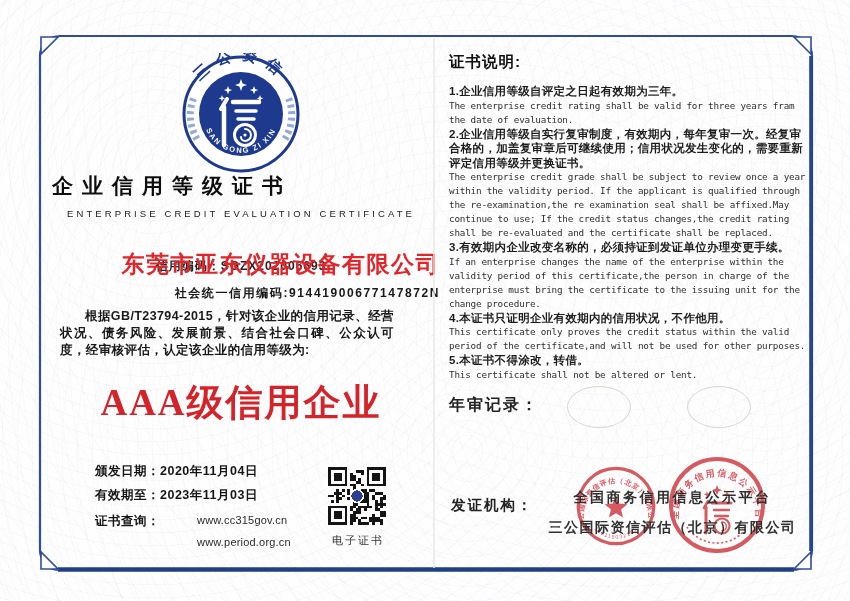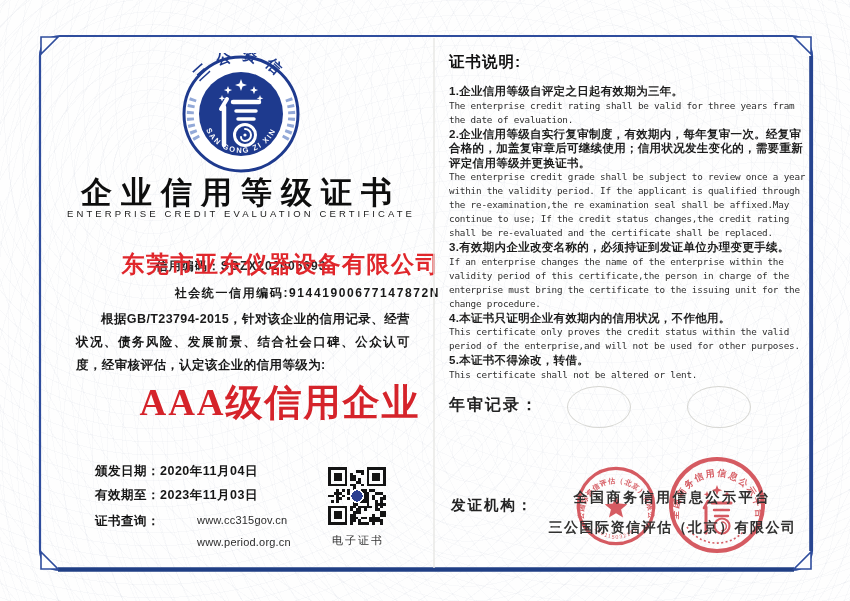--- a/index.html
+++ b/index.html
@@ -8,34 +8,34 @@
     position:relative;width:850px;height:601px;overflow:hidden;background:#fefefe;
     background-image:
       repeating-radial-gradient(circle at 18% 28%, rgba(110,125,160,0.045) 0 1px, transparent 1px 13px),
       repeating-radial-gradient(circle at 72% 15%, rgba(110,125,160,0.04) 0 1px, transparent 1px 16px),
       repeating-radial-gradient(circle at 55% 75%, rgba(110,125,160,0.04) 0 1px, transparent 1px 15px),
       repeating-radial-gradient(circle at 90% 55%, rgba(110,125,160,0.035) 0 1px, transparent 1px 12px);
   }
   .abs{position:absolute;}
   svg{display:block;}
   
-  .title{left:52px;top:172px;width:378px;text-align:center;font-size:31px;font-weight:bold;
+  .title{left:52px;top:172px;width:378px;text-align:left;font-size:21px;font-weight:bold;
          letter-spacing:9px;color:#0e0e0e;}
   .subtitle{left:52px;top:208px;width:378px;text-align:center;font-size:9.5px;font-weight:normal;
          letter-spacing:3.1px;color:#1a1a1a;}
   .creditno{left:52px;top:226px;width:378px;text-align:center;font-size:12px;font-weight:bold;
          letter-spacing:1px;color:#222;margin-top:32px;}
   .company{left:42px;top:249px;width:398px;text-align:right;font-size:23px;font-weight:bold;
          letter-spacing:1.5px;color:#e0262b;}
   .uscc{left:42px;top:285px;width:398px;text-align:right;font-size:12px;font-weight:bold;
          letter-spacing:1.6px;color:#181818;}
-  .body-par{left:76px;top:308px;width:334px;font-size:12.5px;font-weight:bold;color:#191919;
-         line-height:23px;text-indent:2em;text-align:justify;letter-spacing:.4px;}
+  .body-par{left:60px;top:308px;width:334px;font-size:12.5px;font-weight:bold;color:#191919;
+         line-height:17px;text-indent:2em;text-align:justify;letter-spacing:.4px;}
   .rating{left:42px;top:378px;width:398px;text-align:center;font-size:37px;font-weight:bold;
-         color:#d5232a;font-family:"Liberation Serif",serif;letter-spacing:2px;margin-left:39px;}
+         color:#d5232a;font-family:"Liberation Serif",serif;letter-spacing:2px;}
   .kv{font-size:12.5px;font-weight:bold;color:#151515;letter-spacing:.5px;}
   .url{font-size:11px;color:#2b2b2b;font-weight:normal;letter-spacing:.2px;margin-left:42px;}
   .qr-caption{left:321px;top:533px;width:74px;text-align:center;font-size:11px;color:#333;letter-spacing:2px;}
   
   .r-heading{left:449px;top:52px;font-size:15.5px;font-weight:bold;color:#111;letter-spacing:1px;}
   .clauses{left:449px;top:84px;width:360px;color:#1d1d1d;}
   .clauses .zh{font-size:11.5px;font-weight:bold;line-height:14.5px;letter-spacing:.3px;}
   .clauses .en{font-size:9.3px;font-family:"DejaVu Sans Mono",monospace;line-height:14px;color:#2e2e2e;letter-spacing:-.2px;}
   .annual{left:449px;top:395px;font-size:16px;font-weight:bold;color:#222;letter-spacing:2px;}
   .oval{border:1px solid #d7d7d3;border-radius:50%;width:62px;height:40px;}
@@ -347,21 +347,21 @@
 
   <div class="abs r-heading">证书说明:</div>
   <div class="abs clauses">
       <div class="zh">1.企业信用等级自评定之日起有效期为三年。</div>
       <div class="en">The enterprise credit rating shall be valid for three years fram the date of evaluation.</div>
       <div class="zh">2.企业信用等级自实行复审制度，有效期内，每年复审一次。经复审合格的，加盖复审章后可继续使用；信用状况发生变化的，需要重新评定信用等级并更换证书。</div>
       <div class="en">The enterprise credit grade shall be subject to review once a year within the validity period. If the applicant is qualified through the re-examination,the re examination seal shall be affixed.May continue to use; If the credit status changes,the credit rating shall be re-evaluated and the certificate shall be replaced.</div>
       <div class="zh">3.有效期内企业改变名称的，必须持证到发证单位办理变更手续。</div>
       <div class="en">If an enterprise changes the name of the enterprise within the validity period of this certificate,the person in charge of the enterprise must bring the certificate to the issuing unit for the change procedure.</div>
       <div class="zh">4.本证书只证明企业有效期内的信用状况，不作他用。</div>
-      <div class="en">This certificate only proves the credit status within the valid period of the enterprise,and will not be used for other purposes.</div>
+      <div class="en">This certificate only proves the credit status within the valid period of the certificate,and will not be used for other purposes.</div>
       <div class="zh">5.本证书不得涂改，转借。</div>
       <div class="en">This certificate shall not be altered or lent.</div>
     </div>
 
   <div class="abs annual">年审记录：</div>
   <div class="abs oval" style="left:567px;top:386px;"></div>
   <div class="abs oval" style="left:687px;top:386px;"></div>
 
   <div class="abs issuer-label">发证机构：</div>
   <div class="abs issuer1">全国商务信用信息公示平台</div>

